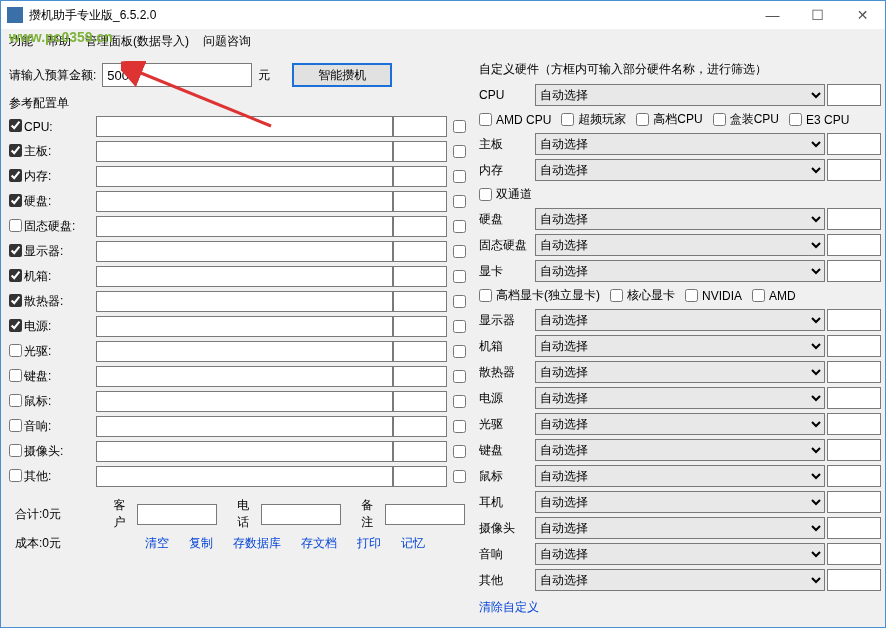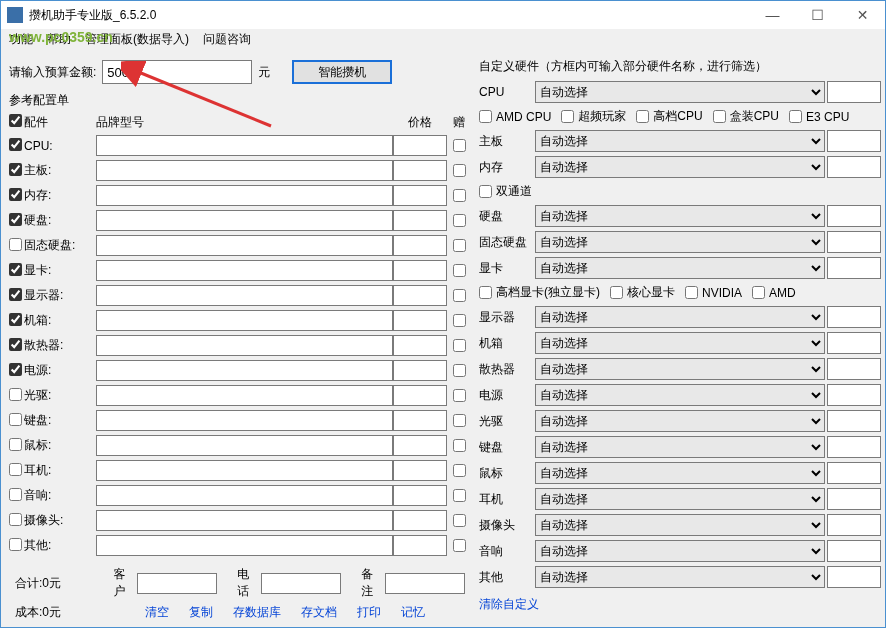--- a/index.html
+++ b/index.html
@@ -111,27 +111,20 @@
         <span>请输入预算金额:</span>
         <input type="text" value="5000" style="">
         <span>元</span>
         <div style="width:10px"></div>
         <div class="build-btn">智能攒机</div>
       </div>
 
       <div class="ref-title">参考配置单</div>
 
       <div class="config-table">
-        <div class="config-head">
-          <div class="h-check"><input type="checkbox" checked="" style=""></div>
-          <div class="h-part">配件</div>
-          <div class="h-model">品牌型号</div>
-          <div class="h-price">价格</div>
-          <div class="h-gift">赠</div>
-        </div>
         <div id="config-rows">
             <div class="config-row">
               <div class="c-check"><input type="checkbox" checked="" style=""></div>
               <div class="c-part">CPU:</div>
               <div class="c-model"><input type="text" style=""></div>
               <div class="c-price"><input type="text" style=""></div>
               <div class="c-gift">
                 <input type="checkbox" style="">
               </div>
             </div>
@@ -166,29 +159,20 @@
               <div class="c-check"><input type="checkbox" style=""></div>
               <div class="c-part">固态硬盘:</div>
               <div class="c-model"><input type="text" style=""></div>
               <div class="c-price"><input type="text" style=""></div>
               <div class="c-gift">
                 <input type="checkbox" style="">
               </div>
             </div>
             <div class="config-row">
               <div class="c-check"><input type="checkbox" checked="" style=""></div>
-              <div class="c-part">显卡:</div>
-              <div class="c-model"><input type="text" style=""></div>
-              <div class="c-price"><input type="text" style=""></div>
-              <div class="c-gift">
-                <input type="checkbox" style="">
-              </div>
-            </div>
-            <div class="config-row">
-              <div class="c-check"><input type="checkbox" checked="" style=""></div>
               <div class="c-part">显示器:</div>
               <div class="c-model"><input type="text" style=""></div>
               <div class="c-price"><input type="text" style=""></div>
               <div class="c-gift">
                 <input type="checkbox" style="">
               </div>
             </div>
             <div class="config-row">
               <div class="c-check"><input type="checkbox" checked="" style=""></div>
               <div class="c-part">机箱:</div>
@@ -230,29 +214,20 @@
               <div class="c-part">键盘:</div>
               <div class="c-model"><input type="text" style=""></div>
               <div class="c-price"><input type="text" style=""></div>
               <div class="c-gift">
                 <input type="checkbox" style="">
               </div>
             </div>
             <div class="config-row">
               <div class="c-check"><input type="checkbox" style=""></div>
               <div class="c-part">鼠标:</div>
-              <div class="c-model"><input type="text" style=""></div>
-              <div class="c-price"><input type="text" style=""></div>
-              <div class="c-gift">
-                <input type="checkbox" style="">
-              </div>
-            </div>
-            <div class="config-row">
-              <div class="c-check"><input type="checkbox" style=""></div>
-              <div class="c-part">耳机:</div>
               <div class="c-model"><input type="text" style=""></div>
               <div class="c-price"><input type="text" style=""></div>
               <div class="c-gift">
                 <input type="checkbox" style="">
               </div>
             </div>
             <div class="config-row">
               <div class="c-check"><input type="checkbox" style=""></div>
               <div class="c-part">音响:</div>
               <div class="c-model"><input type="text" style=""></div>

